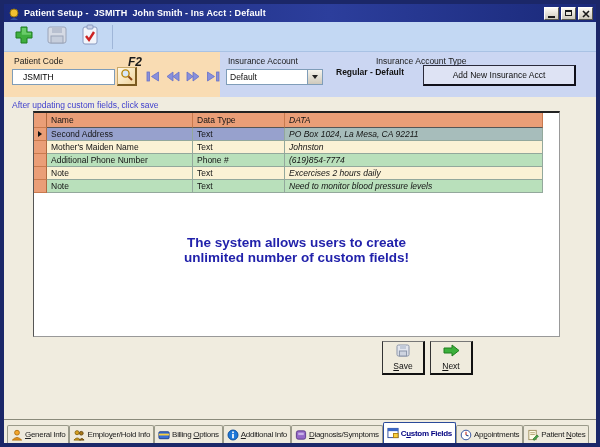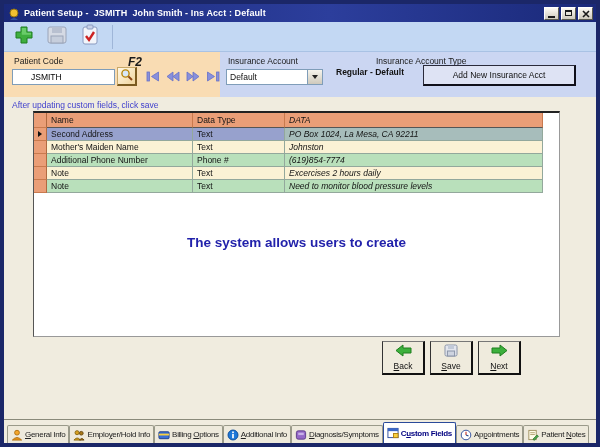--- a/index.html
+++ b/index.html
@@ -41,21 +41,21 @@
   .tb-sep { width:1px; height:24px; background:#9FB6D8; margin-left:3px; }
 
   
   .fieldbar { height:45px; display:flex; }
   .patient-section { width:216px; background:#F9DCB3; position:relative; flex:none; }
   .insurance-section { flex:1; background:#CBD6F2; position:relative; }
   .flabel { position:absolute; font-size:8.5px; color:#1A1A1A; }
   .f2 { font-style:italic; font-weight:bold; font-size:12px; }
   .patient-input {
     position:absolute; left:8px; top:17px; width:103px; height:16px;
-    border:1px solid #7F9DB9; font-size:8.5px; padding:0 18px;
+    border:1px solid #7F9DB9; font-size:8.5px; padding:0 10px;
     font-family:"Liberation Sans",sans-serif;
   }
   .search-btn {
     position:absolute; left:113px; top:15px; width:20px; height:19px; padding:0;
     background:linear-gradient(135deg,#FFF8E8,#F0D49C);
     border:1px solid #C8A868; border-right:2px solid #7A5A20; border-bottom:2px solid #7A5A20;
     display:flex; align-items:center; justify-content:center;
   }
   .nav-arrows { position:absolute; left:141px; top:19px; display:flex; gap:4px; }
   .nav-arrow { width:16px; height:12px; padding:0; background:transparent; border:none; display:flex; align-items:center; justify-content:center; }
@@ -275,30 +275,25 @@
 
       <div class="g-row row-green">
         <div class="g-sel"></div>
         <div class="g-cell c-name">Note</div>
         <div class="g-cell c-type">Text</div>
         <div class="g-cell c-data">Need to monitor blood pressure levels</div>
       </div>
 
       <div class="message">
         <div>The system allows users to create</div>
+        <div>unlimited number of custom fields!</div>
       </div>
     </div>
 
     <div class="nav-buttons">
-      <button class="navbtn">
-        <span><svg width="17" height="13" viewBox="0 0 17 13">
-              <path d="M8 1 L8 4 L16 4 L16 9 L8 9 L8 12 L1 6.5 Z" fill="#3CB03C" stroke="#1E7E1E"></path>
-            </svg></span>
-        <span><span></span><span class="u">B</span><span>ack</span></span>
-      </button>
       <button class="navbtn">
         <span><svg width="14" height="13" viewBox="0 0 14 13">
               <rect x="1" y="1" width="12" height="11" rx="1.5" fill="#E3E6EE" stroke="#8A94A8"></rect>
               <rect x="4" y="1" width="6" height="4" fill="#C2CAD8"></rect>
               <rect x="3.4" y="7" width="7.2" height="5" fill="#CED4E0" stroke="#8A94A8"></rect>
             </svg></span>
         <span><span></span><span class="u">S</span><span>ave</span></span>
       </button>
       <button class="navbtn">
         <span><svg width="17" height="13" viewBox="0 0 17 13">

